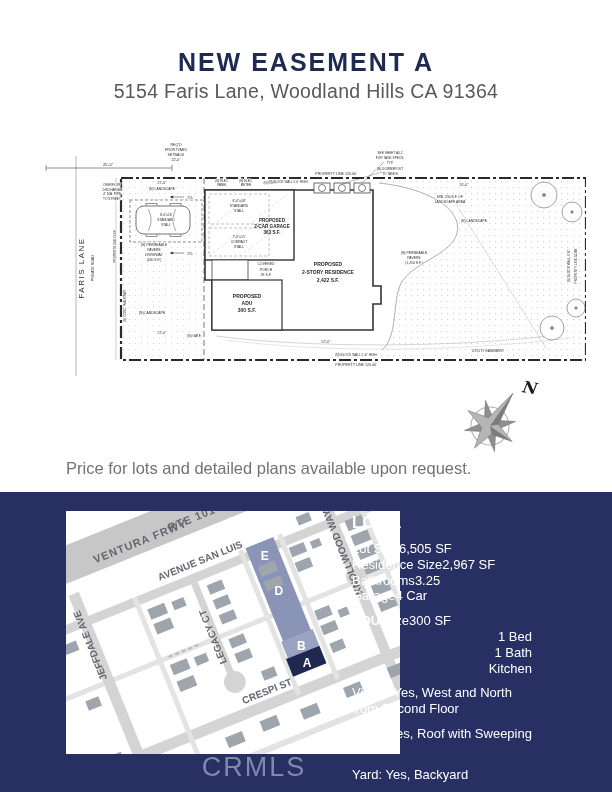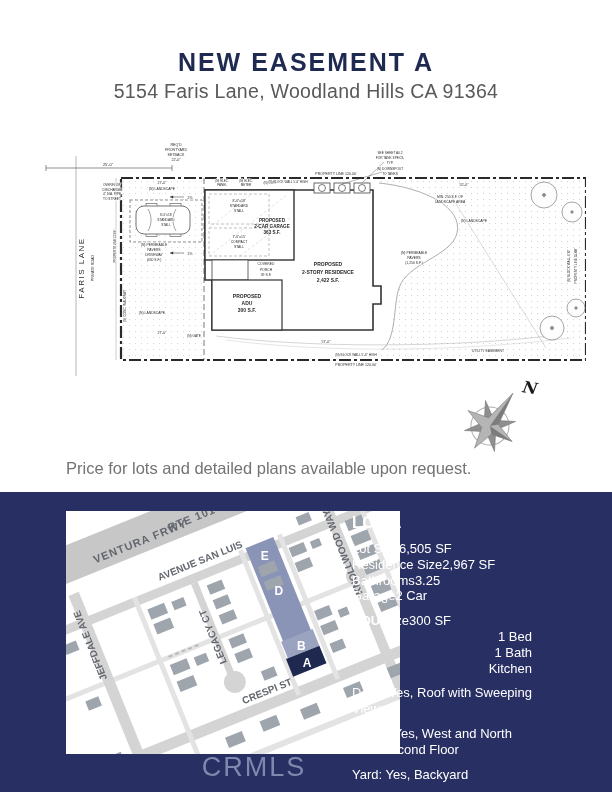--- a/index.html
+++ b/index.html
@@ -295,29 +295,29 @@
       <div class="row">
         <span>Residence Size</span>
         <span class="val">2,967 SF</span>
       </div>
       <div class="row">
         <span>Bathrooms</span>
         <span class="val">3.25</span>
       </div>
       <div class="row">
         <span>Garage</span>
-        <span class="val">2 Car</span>
+        <span class="val">4 Car</span>
       </div>
       <div class="row adu">
         <span class="lbl"><b>ADU</b><span> Size</span></span>
         <span class="val">300 SF</span>
       </div>
       <div class="extra">1 Bed</div>
       <div class="extra">1 Bath</div>
       <div class="extra">Kitchen</div>
+      <p class="note">Views: Yes, West and North from Second Floor</p>
       <p class="note">Deck: Yes, Roof with Sweeping Views</p>
-      <p class="note">Views: Yes, West and North from Second Floor</p>
       <p class="note">Yard: Yes, Backyard</p>
     </div>
   </div>
 
   <div class="watermark">CRMLS</div>
 </div>
 
 </body></html>

